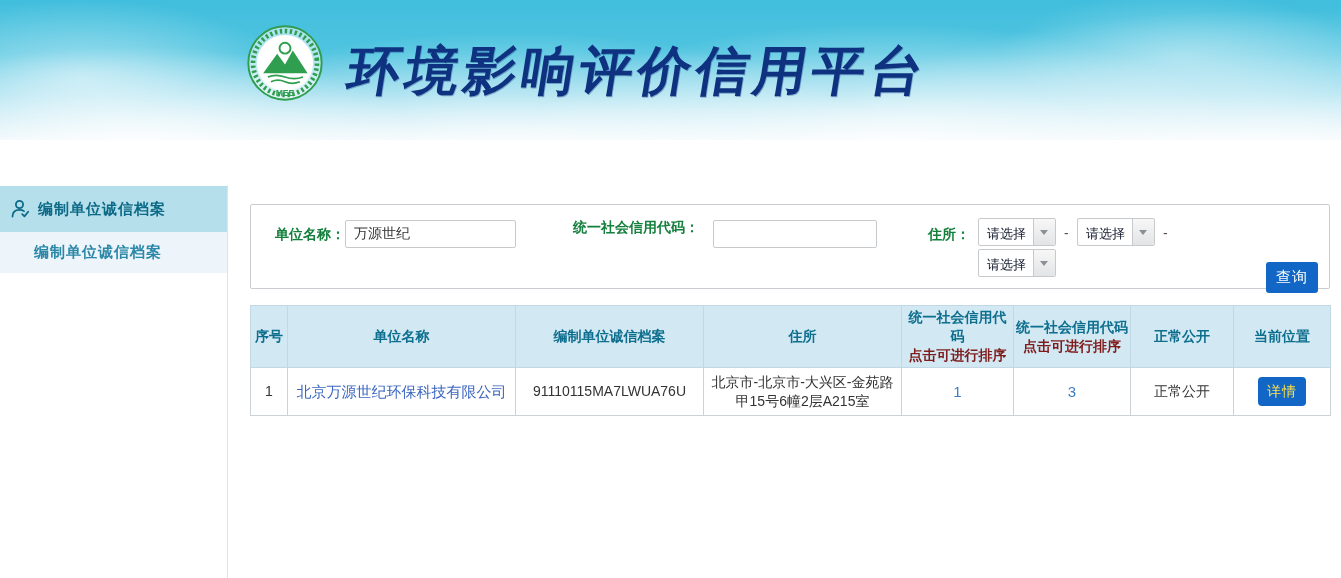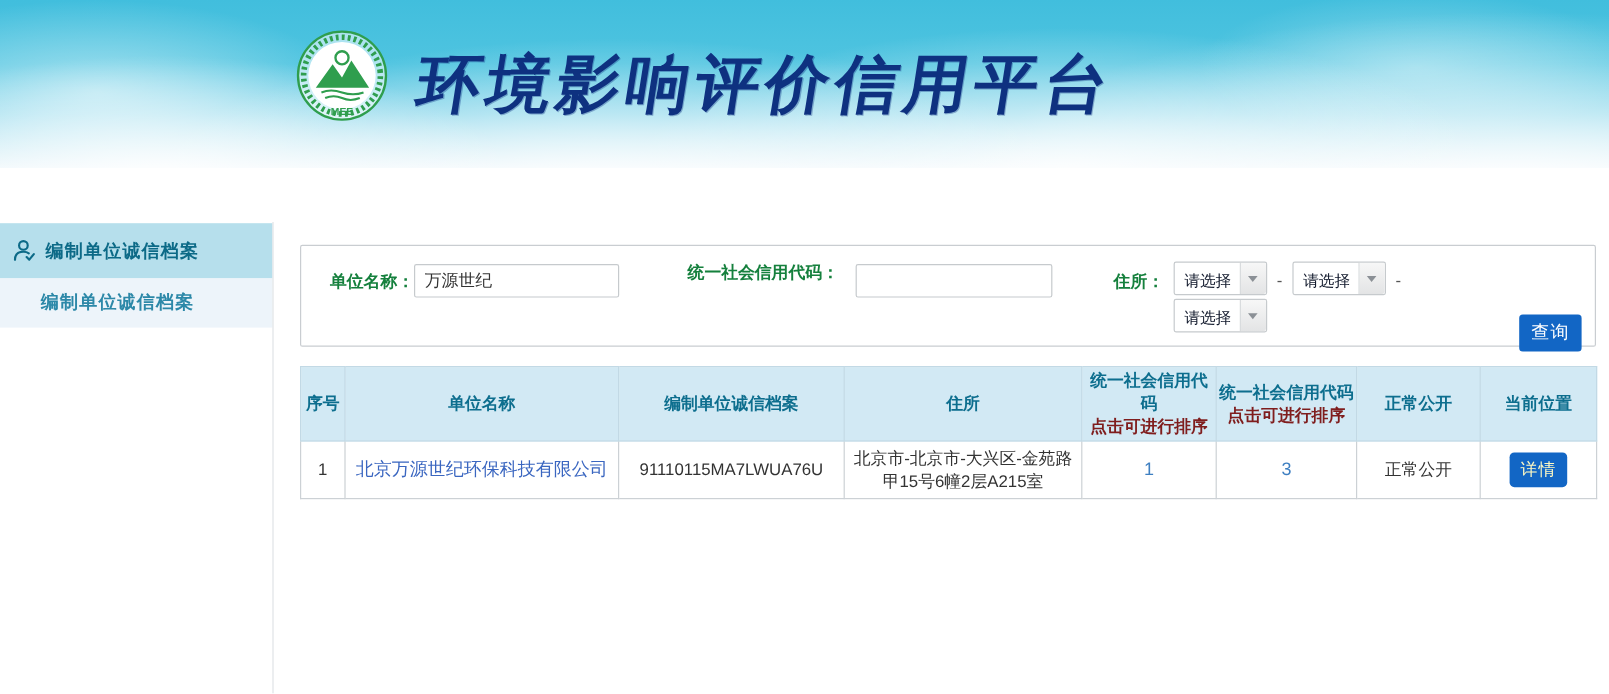--- a/index.html
+++ b/index.html
@@ -64,21 +64,21 @@
   
   .result-table { position:absolute; left:250px; top:305px; width:1080px;
     border-collapse:collapse; table-layout:fixed; }
   .result-table th { background:#d2e9f4; color:#0d6e8e; font-size:14px; font-weight:bold;
     height:42px; border:1px solid #c2d9e5; text-align:center; padding:2px; line-height:19px; }
   .result-table td { height:48px; border:1px solid #ccd1d5; font-size:14px; color:#333;
     text-align:center; padding:2px; line-height:19px; background:#fff; }
   .sort-hint { color:#7f1d1d; font-size:14px; font-weight:bold; display:block; }
   .cell-link { color:#3a66c0; font-size:15px; cursor:pointer; }
   .num-link { color:#3e7fc1; font-size:15px; cursor:pointer; }
-  .btn-detail { width:48px; height:29px; background:#1266c5; color:#fef9c3; font-size:14px;
+  .btn-detail { width:48px; height:29px; background:#1266c5; color:#fde047; font-size:14px;
     border:none; border-radius:4px; cursor:pointer; letter-spacing:1px;
     font-family:"Liberation Sans","DejaVu Sans",sans-serif; }
 </style>
 </head>
 <body>
 
 <div class="stage">
 
   <div class="banner">
     <svg class="logo" viewBox="0 0 100 100">

